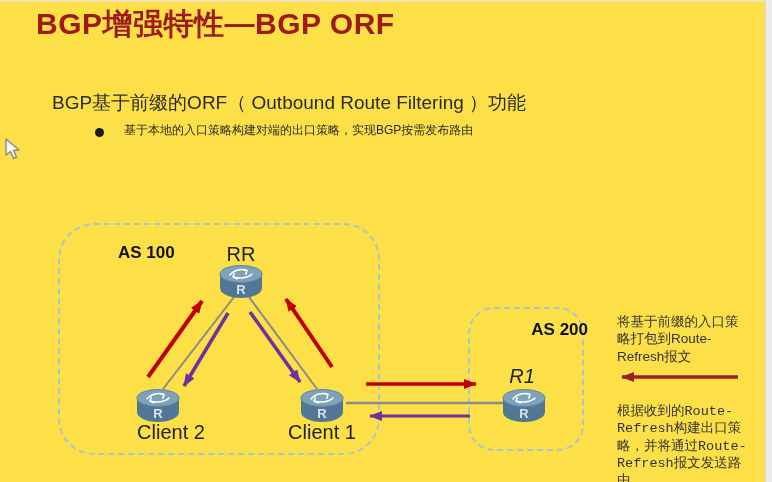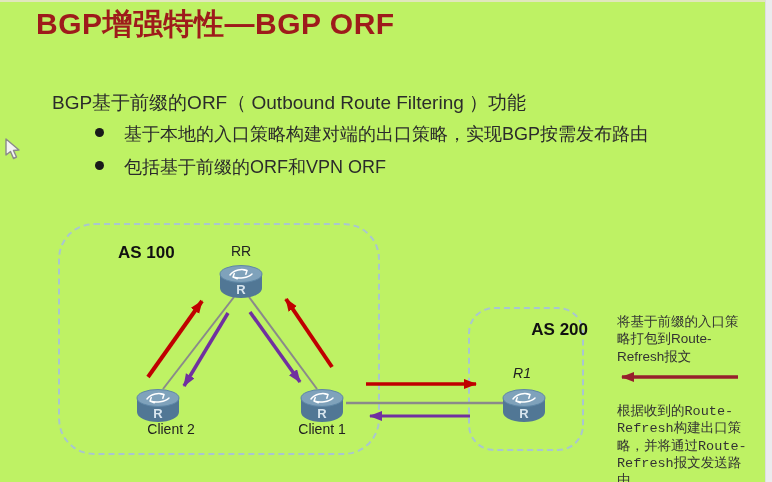--- a/index.html
+++ b/index.html
@@ -1,38 +1,38 @@
 <!DOCTYPE html>
 <html style="--title-red: #9E1B1B; --route-arrow-red: #C00000; --orf-arrow-purple: #7030A0; --annotation-arrow-dark-red: #96202C; --link-gray: #8A8A8A; --as-border-blue: #A9C6CF; --router-blue: #517795;"><head>
 <meta charset="utf-8">
 <style>
   html,body{margin:0;padding:0;background:#c8c8c8;}
   .slide{
-    position:relative;width:772px;height:482px;background:#bef264;
+    position:relative;width:772px;height:482px;background:#fde047;
     overflow:hidden;font-family:"Liberation Sans","DejaVu Sans",sans-serif;
     color:#2e2e2e;
   }
   .top-edge{position:absolute;left:0;top:0;width:772px;height:2px;background:#f0e2e2;opacity:.7;}
   .right-edge{position:absolute;right:0;top:0;width:6px;height:482px;background:#ebebee;border-left:1px solid #dddde1;}
   .title{
     position:absolute;left:36px;top:4px;font-size:30px;font-weight:800;
     color:var(--title-red,#9E1B1B);letter-spacing:0.5px;white-space:nowrap;
   }
   .heading{position:absolute;left:52px;top:90px;font-size:19px;color:#2b2b2b;white-space:nowrap;text-align:center;}
   .bullets{position:absolute;left:95px;top:122px;}
   .bullet-row{display:flex;align-items:flex-start;margin-bottom:9px;}
   .bullet-dot{width:9px;height:9px;border-radius:50%;background:#1a1a1a;margin:6px 20px 0 0;flex:0 0 auto;}
-  .bullet-text{font-size:18px;color:#2b2b2b;white-space:nowrap;line-height:1.35;}
+  .bullet-text{font-size:12px;color:#2b2b2b;white-space:nowrap;line-height:1.35;}
   .as-box{position:absolute;border:2px dashed var(--as-border-blue,#A9C6CF);background:transparent;}
   .as100{left:58px;top:223px;width:318px;height:228px;border-radius:36px;}
   .as200{left:468px;top:307px;width:112px;height:140px;border-radius:26px;}
   .as-label{position:absolute;font-size:17px;font-weight:800;color:#111;}
   .as100-label{left:118px;top:243px;}
   .as200-label{left:492px;top:320px;width:96px;text-align:right;}
-  .node-label{position:absolute;font-size:14px;color:#222;text-align:center;}
+  .node-label{position:absolute;font-size:20px;color:#222;text-align:center;}
   .rr-label{left:205px;top:243px;width:72px;}
   .r1-label{left:486px;top:365px;width:72px;font-style:italic;}
   .client2-label{left:132px;top:421px;width:78px;}
   .client1-label{left:283px;top:421px;width:78px;}
   .router{position:absolute;width:48px;height:40px;}
   .router-rr{left:217px;top:262px;}
   .router-client2{left:134px;top:386px;}
   .router-client1{left:298px;top:386px;}
   .router-r1{left:500px;top:386px;}
   .overlay{position:absolute;left:0;top:0;width:772px;height:482px;pointer-events:none;}
@@ -55,24 +55,20 @@
   <div class="top-edge"></div>
   <div class="right-edge"></div>
 
   <div class="title">BGP增强特性—BGP ORF</div>
   <div class="heading">BGP基于前缀的ORF（ Outbound Route Filtering ）功能</div>
 
   <div class="bullets">
     <div class="bullet-row">
       <span class="bullet-dot"></span>
       <span class="bullet-text">基于本地的入口策略构建对端的出口策略，实现BGP按需发布路由</span>
-    </div>
-    <div class="bullet-row">
-      <span class="bullet-dot"></span>
-      <span class="bullet-text">包括基于前缀的ORF和VPN ORF</span>
     </div>
   </div>
 
   <div class="as-box as100"></div>
   <div class="as-box as200"></div>
   <div class="as-label as100-label">AS 100</div>
   <div class="as-label as200-label">AS 200</div>
 
   <svg class="overlay" viewBox="0 0 772 482">
     <defs>

